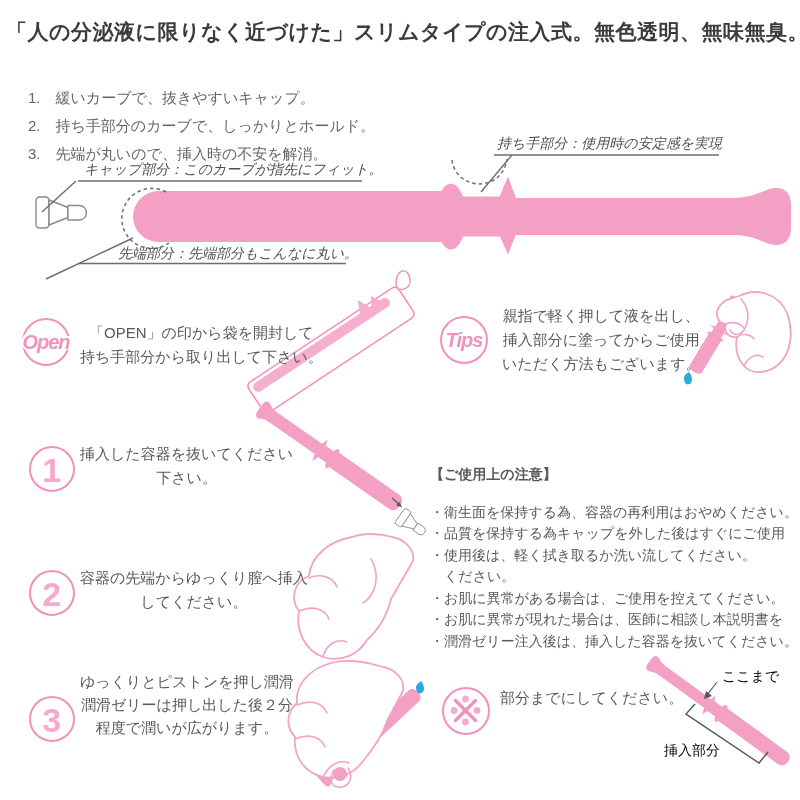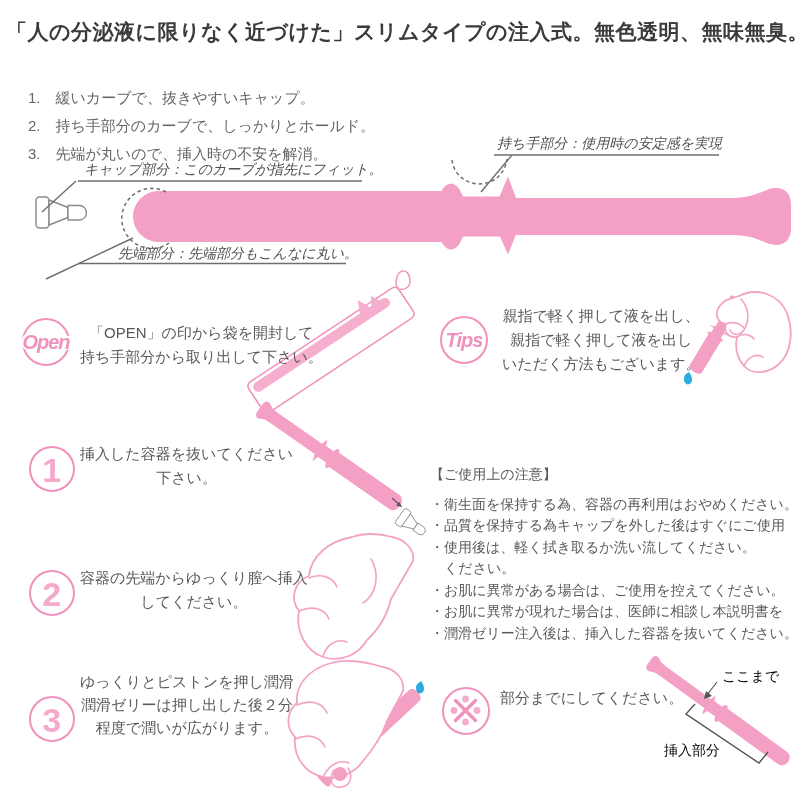--- a/index.html
+++ b/index.html
@@ -8,21 +8,21 @@
     font-family:"Liberation Sans",sans-serif;color:#595959;padding-left:8px;
   }
   .abs{position:absolute;}
   .txt{position:absolute;white-space:nowrap;}
   .headline{font-size:21px;font-weight:bold;color:#3b3b3b;letter-spacing:.5px;}
   .features{font-size:15px;line-height:28px;color:#666;}
   .callout{font-size:14px;color:#4f4f4f;font-style:italic;}
   .body15{font-size:15px;line-height:24px;color:#595959;text-align:center;}
   .body15 div{white-space:nowrap;}
   .caution{font-size:14px;line-height:21.5px;color:#595959;}
-  .caution .ttl{margin-bottom:8px;}
+  .caution .ttl{margin-bottom:16px;font-weight:bold;}
   .small-label{font-size:14px;color:#000000;}
   .badge{
     position:absolute;width:48px;height:48px;border:2.5px solid #F191BE;border-radius:50%;
     box-sizing:border-box;
   }
   .badge .blabel{
     position:absolute;left:50%;top:50%;transform:translate(-50%,-50%);
     font-weight:bold;font-style:italic;font-size:20px;color:#F191BE;letter-spacing:-1px;
     text-shadow:-1.5px -1.5px 0 #fff,1.5px -1.5px 0 #fff,-1.5px 1.5px 0 #fff,1.5px 1.5px 0 #fff;
   }
@@ -157,21 +157,21 @@
   <div class="abs body15" style="left:80px;top:321px">
     <div>「OPEN」の印から袋を開封して</div>
     <div>持ち手部分から取り出して下さい。</div>
   </div>
 
   <div class="badge" style="left:440px;top:316px">
     <span class="blabel">Tips</span>
   </div>
   <div class="abs body15" style="left:502px;top:304px">
     <div>親指で軽く押して液を出し、</div>
-    <div>親指で軽く押して液を出し</div>
+    <div>挿入部分に塗ってからご使用</div>
     <div>いただく方法もございます。</div>
   </div>
 
   <div class="badge num" style="left:29px;top:446px">
     <span class="blabel">1</span>
   </div>
   <div class="abs body15" style="left:80px;top:442px">
     <div>挿入した容器を抜いてください</div>
     <div>下さい。</div>
   </div>

